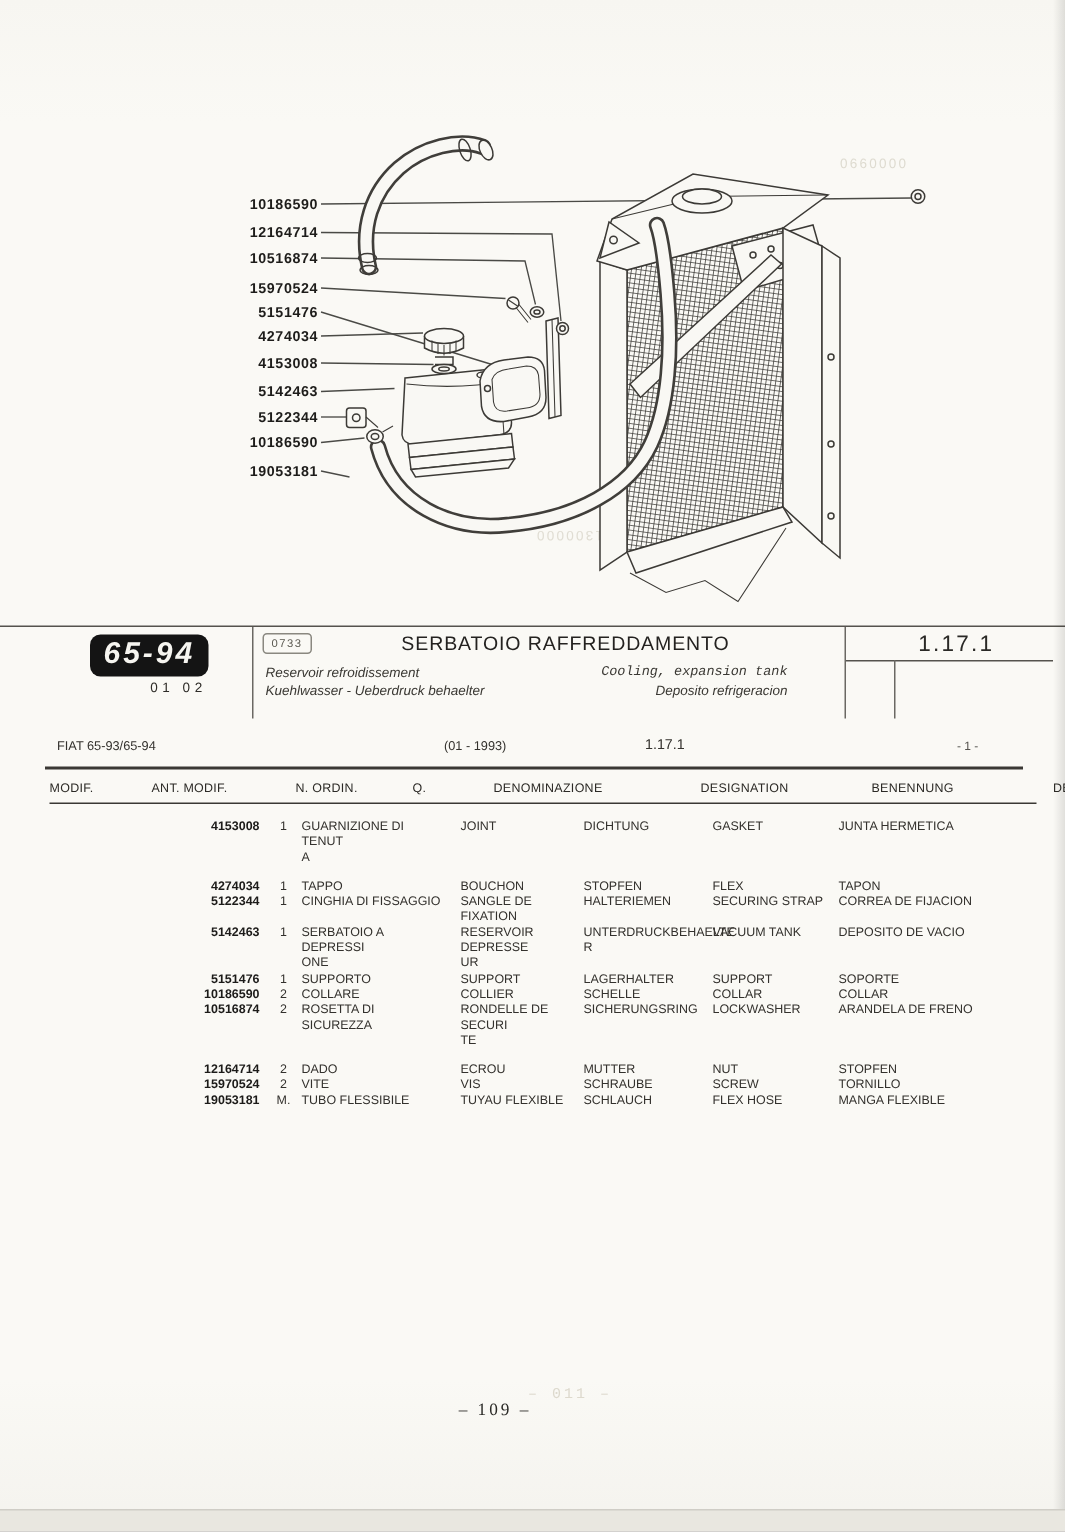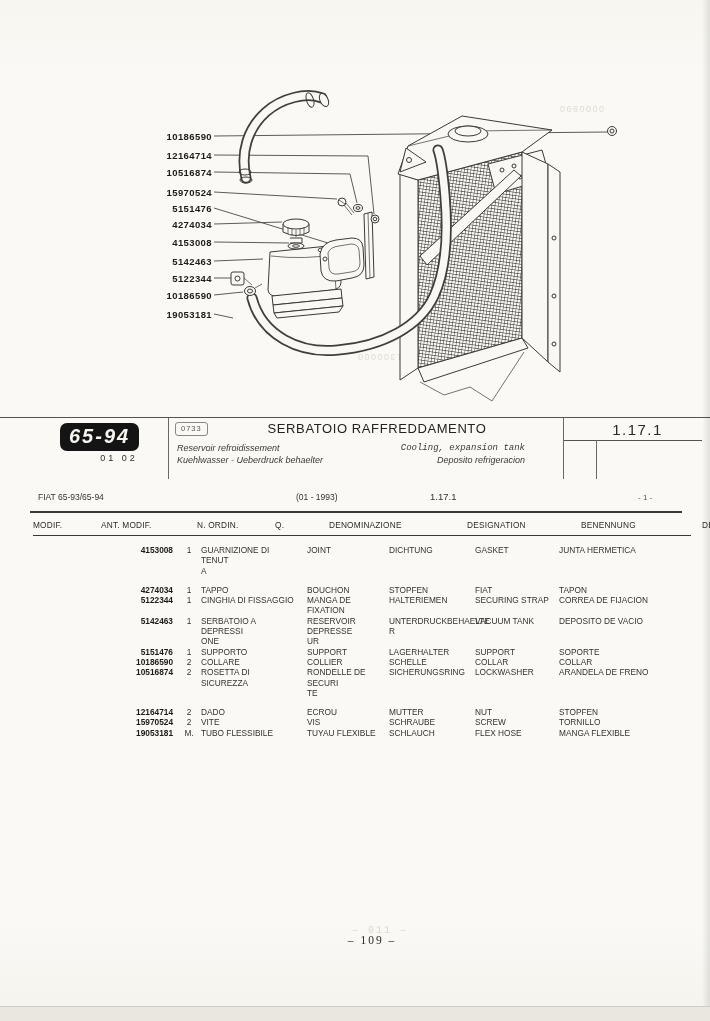--- a/index.html
+++ b/index.html
@@ -76,21 +76,21 @@
   .trow { display:grid; grid-template-columns:var(--cols); line-height:10.3px; }
   .trow.gap { margin-top:9px; }
   .cell { white-space:pre-line; padding-right:8px; }
   .cell.num { font-weight:bold; text-align:right; padding-right:4px; color:#1c1b19; white-space:nowrap; }
   .cell.qty { text-align:center; padding-right:0; }
 
   
   .footer-bleed { position:absolute; top:925px; left:352px; font-size:10px; color:#ddd9cd;
     letter-spacing:2px; font-family:Liberation Mono, monospace; }
   .footer-page { position:absolute; top:934px; left:0; width:660px; text-align:center;
-    font-size:11.5px; letter-spacing:2px; color:#2a2926; font-family:"Liberation Serif", serif;margin-left:42px; }
+    font-size:11.5px; letter-spacing:2px; color:#2a2926; font-family:"Liberation Serif", serif; }
 </style>
 </head>
 <body>
 
 <div class="page">
 
   <div class="diagram">
     <svg width="710" height="414" viewBox="0 0 710 414">
       <defs>
         <pattern id="hatch" width="3.2" height="3.2" patternUnits="userSpaceOnUse" patternTransform="rotate(8)">
@@ -274,30 +274,30 @@
           <div class="cell">JUNTA HERMETICA</div>
         </div>
         <div class="trow gap">
           <div class="cell"></div>
           <div class="cell"></div>
           <div class="cell num">4274034</div>
           <div class="cell qty">1</div>
           <div class="cell">TAPPO</div>
           <div class="cell">BOUCHON</div>
           <div class="cell">STOPFEN</div>
-          <div class="cell">FIAT</div>
+          <div class="cell">FLEX</div>
           <div class="cell">TAPON</div>
         </div>
         <div class="trow">
           <div class="cell"></div>
           <div class="cell"></div>
           <div class="cell num">5122344</div>
           <div class="cell qty">1</div>
           <div class="cell">CINGHIA DI FISSAGGIO</div>
-          <div class="cell">MANGA DE FIXATION</div>
+          <div class="cell">SANGLE DE FIXATION</div>
           <div class="cell">HALTERIEMEN</div>
           <div class="cell">SECURING STRAP</div>
           <div class="cell">CORREA DE FIJACION</div>
         </div>
         <div class="trow">
           <div class="cell"></div>
           <div class="cell"></div>
           <div class="cell num">5142463</div>
           <div class="cell qty">1</div>
           <div class="cell">SERBATOIO A DEPRESSI

